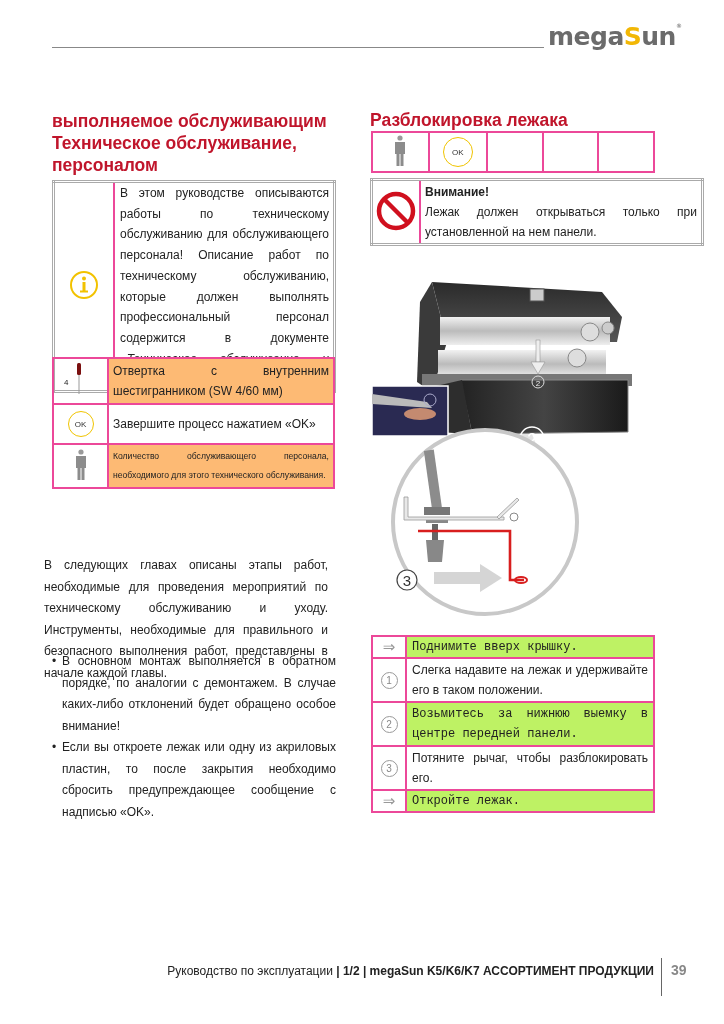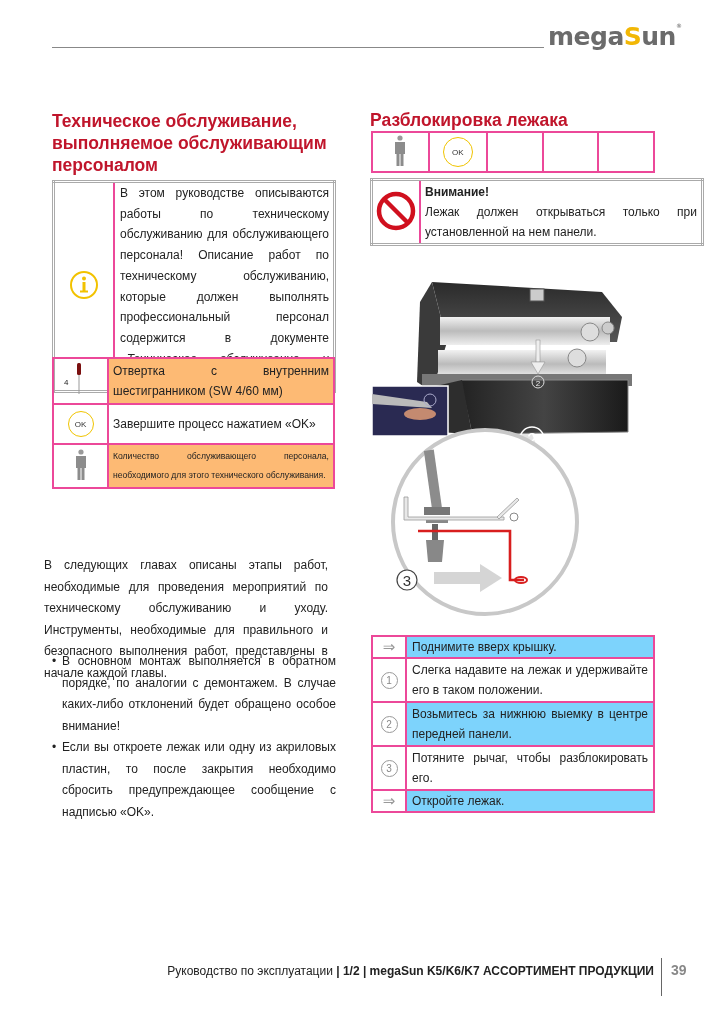--- a/index.html
+++ b/index.html
@@ -17,43 +17,43 @@
   .dbl { border:3px double #aaa; }
   td { border:2px solid #ec4899; vertical-align:middle; font-size:12px; }
 
   .just { text-align:justify; text-align-last:left; }
 
   .okc { width:24px; height:24px; border:1.3px solid #f0c400; border-radius:50%;
          font-size:8px; display:flex; align-items:center; justify-content:center; color:#333; margin:auto; }
   .circnum { width:15px; height:15px; border:1px solid #999; border-radius:50%; font-size:10px; color:#888;
          display:flex; align-items:center; justify-content:center; margin:auto; }
   .arrow { color:#999; font-size:15px; text-align:center; }
-  .yellow { background:#7dd3fc; }
+  .yellow { background:#bef264;font-family:Liberation Mono, monospace; }
   .grey { background:#fdba74; }
 
   .body-text { font-size:12px; line-height:21.5px; }
   ul.bul { margin:0; padding:0; list-style:none; }
   ul.bul li { position:relative; padding-left:10px; }
   ul.bul li::before { content:"•"; position:absolute; left:0; }
 
   .footer { right:70px; top:964px; font-size:12px; color:#222; white-space:nowrap; }
   .footer b { font-weight:bold; }
   .fvline { left:661px; top:958px; width:1px; height:38px; background:#666; }
   .pnum { left:671px; top:962px; font-size:14px; font-weight:bold; color:#888;text-align:right; }
 </style>
 </head>
 <body>
 
 <div class="abs hdr-line"></div>
 <div class="abs logo"><span>mega</span><span class="s">S</span><span>un</span><sup>®</sup></div>
 
 <div class="abs" style="left:52px; top:110px; width:290px;">
   <h2>
+    <div>выполняемое обслуживающим</div>
     <div>Техническое обслуживание,</div>
-    <div>выполняемое обслуживающим</div>
     <div>персоналом</div>
   </h2>
   <table class="box dbl" style="width:284px; margin-top:4px;">
     <tbody>
         <tr>
       <td style="width:56px; text-align:center;">
         <svg width="30" height="30" viewBox="0 0 30 30">
           <circle cx="15" cy="15" r="13" fill="none" stroke="#f2c200" stroke-width="2"></circle>
           <circle cx="15" cy="8.5" r="2" fill="#f2c200"></circle>
           <rect x="13.5" y="12" width="3" height="9" fill="#f2c200"></rect>

